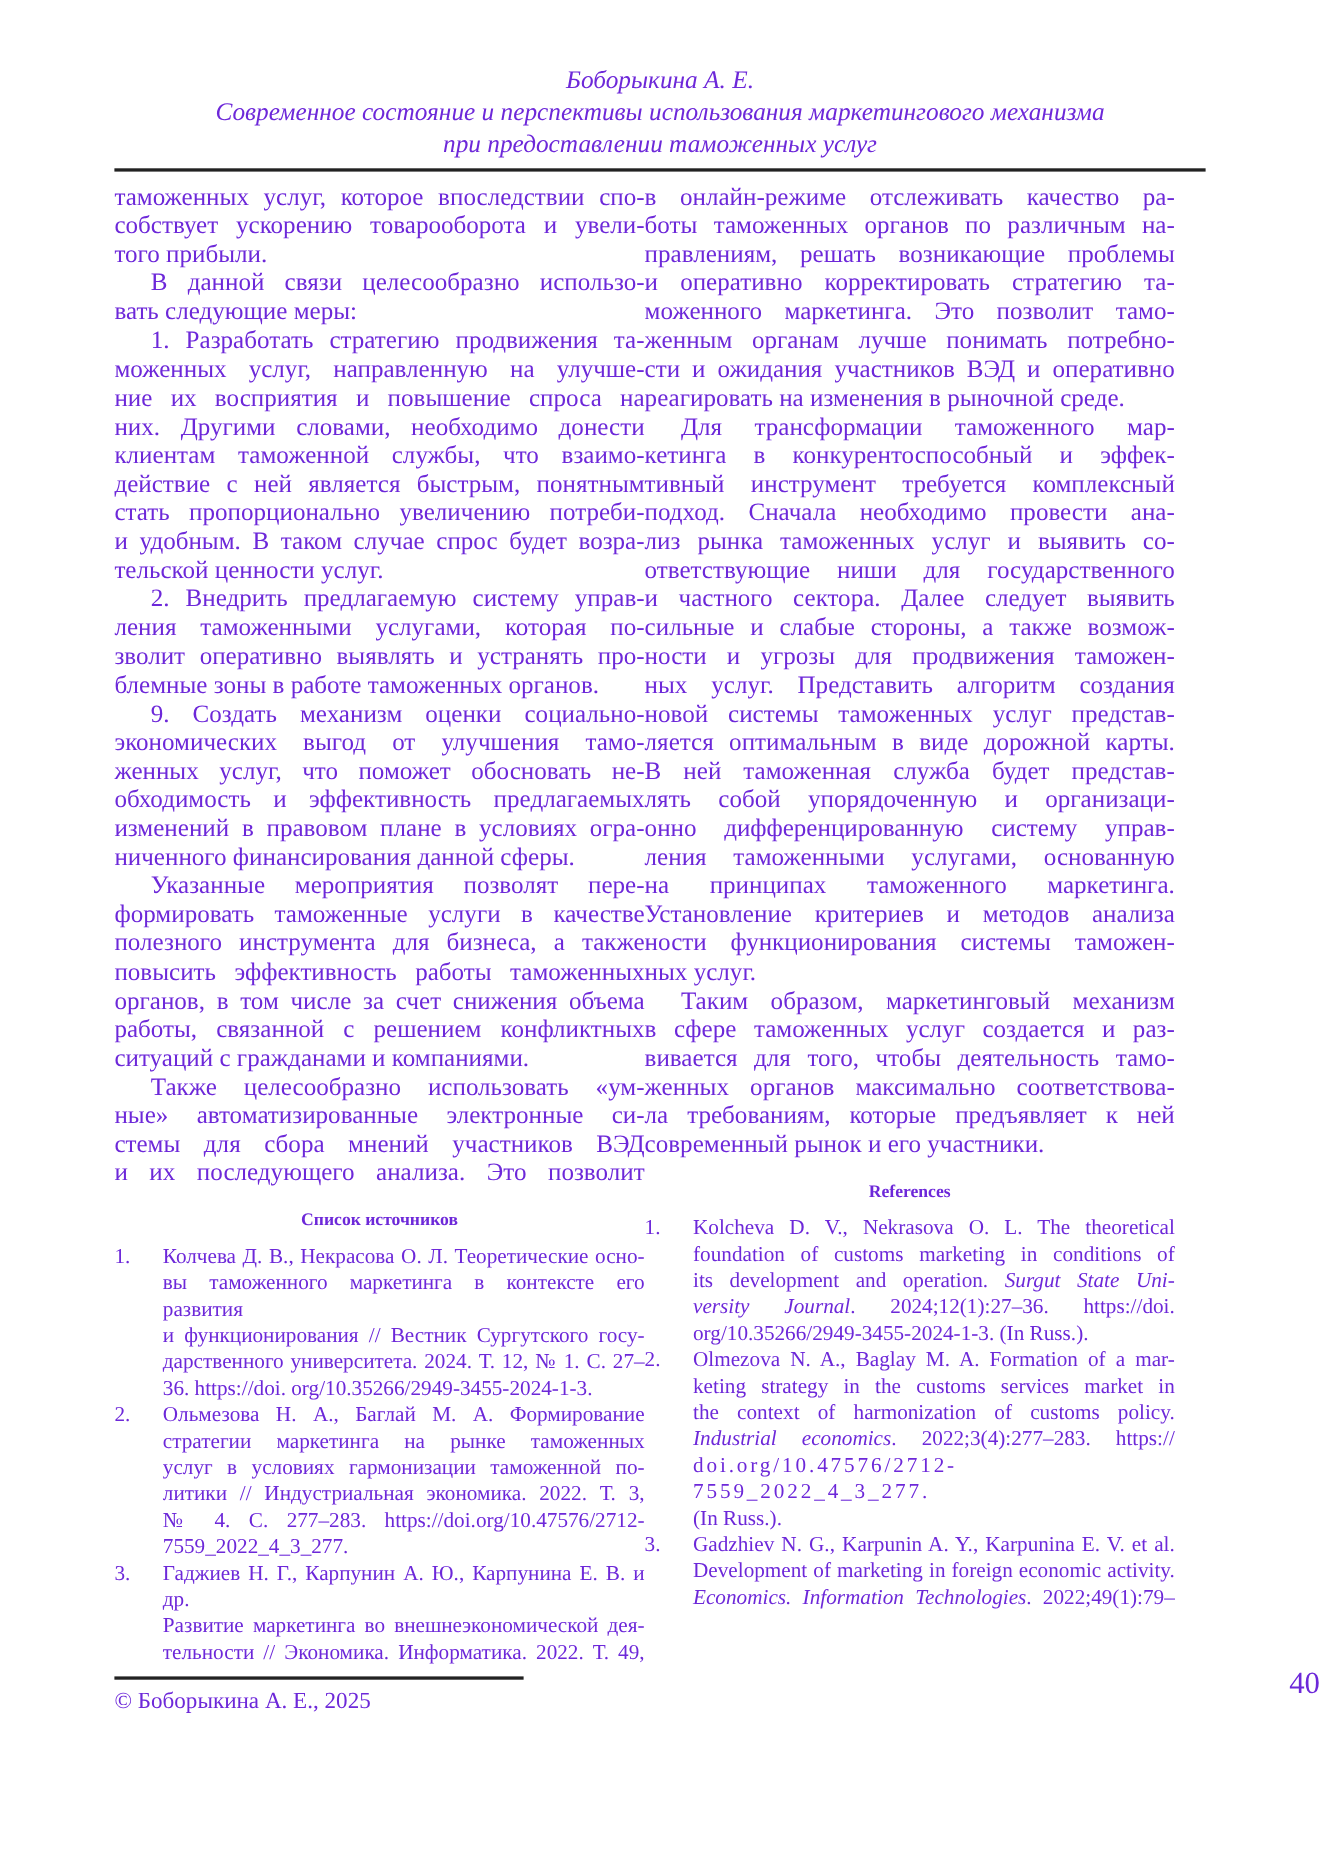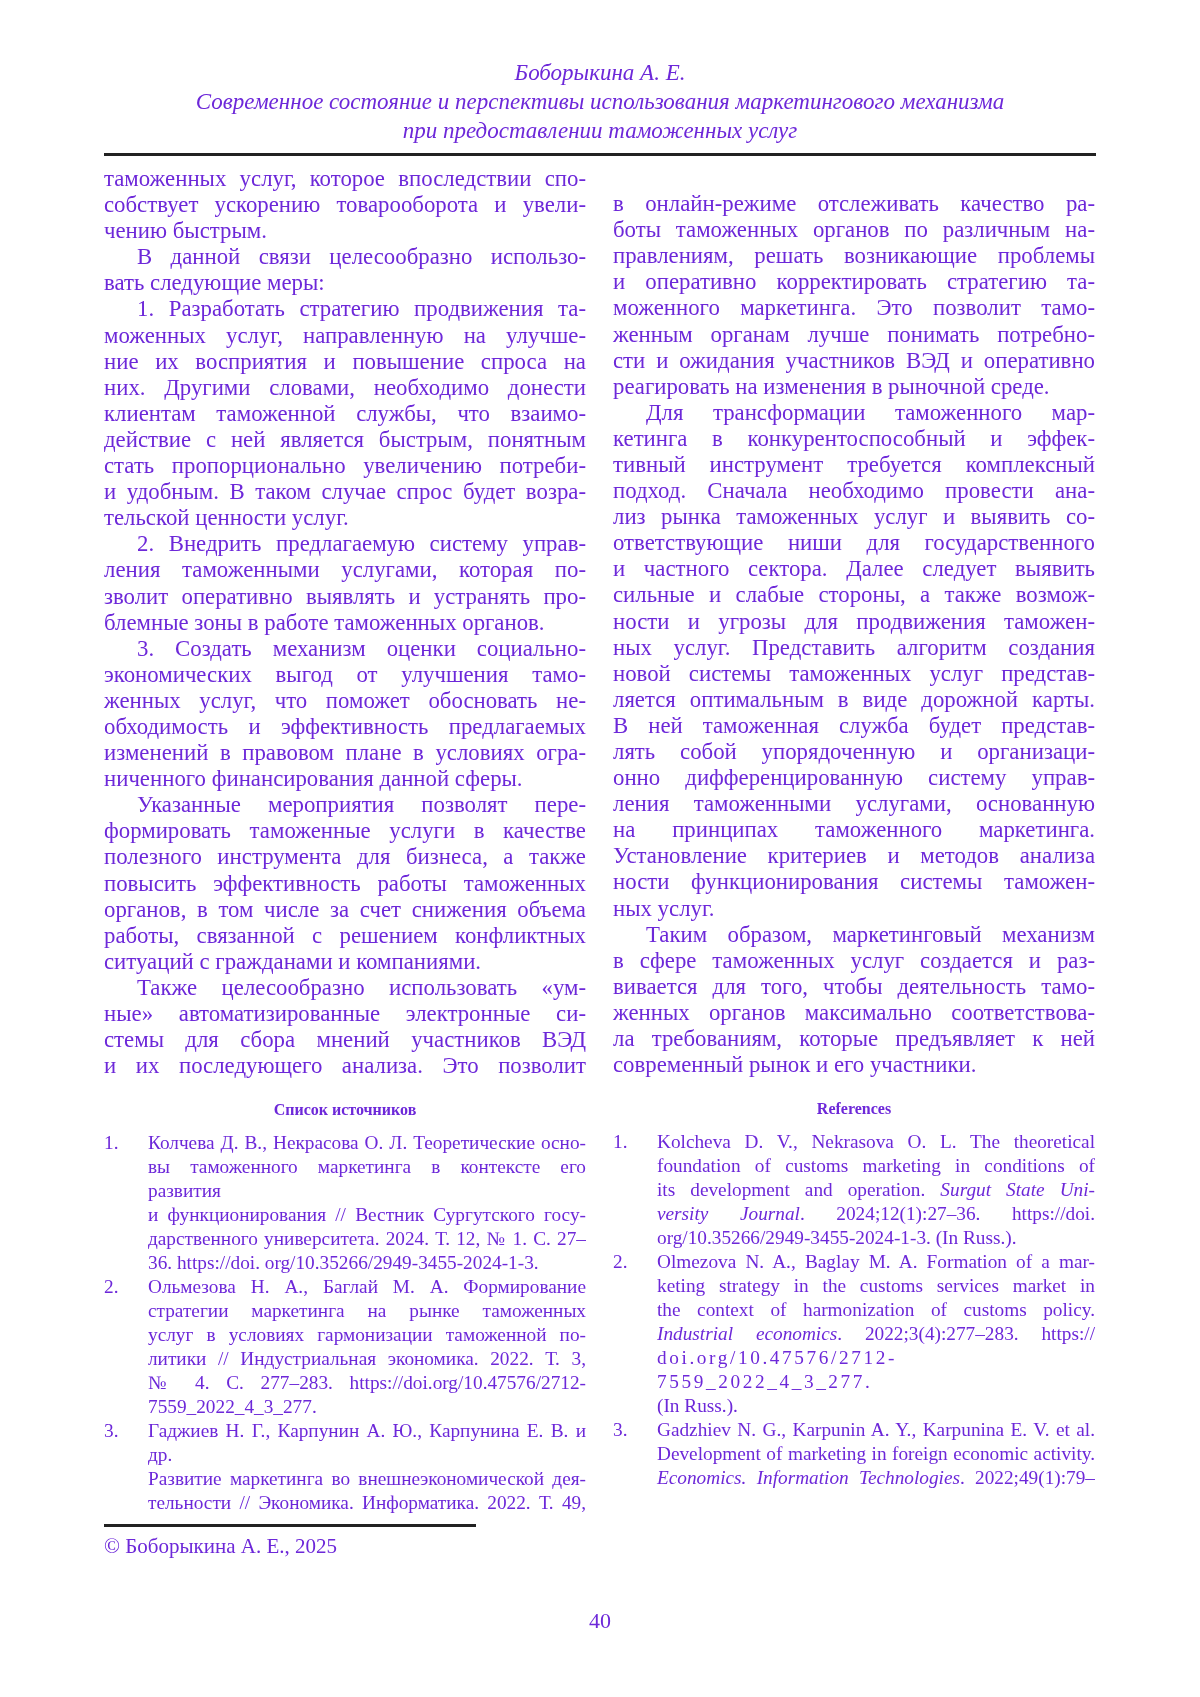--- a/index.html
+++ b/index.html
@@ -11,21 +11,21 @@
     color:#6d28d9;
     font-family:Liberation Serif, serif;
     box-sizing:border-box;
     padding:58px 104px 0 104px;
     overflow:hidden;
   }
   
   .header{text-align:center;font-style:italic;font-size:23px;line-height:29px;}
   .rule{height:3px;background:#222;margin-top:8px;}
   
-  .columns{display:flex;gap:27px;margin-top:10px;align-items:center;}
+  .columns{display:flex;margin-top:10px;}
   .col{flex:0 0 482px;width:482px;min-width:0;}
   
   .para{font-size:22.8px;line-height:26.1px;}
   .para .jline{text-align:justify;text-align-last:justify;}
   .para .jline.last{text-align-last:left;}
   .para.indent .jline:first-child{text-indent:33px;}
   
   .section-heading{
     font-size:16px;line-height:26px;font-weight:bold;
     text-align:center;margin:18px 0 8px 0;
@@ -35,22 +35,22 @@
   .ref-num{flex:0 0 44px;width:44px;}
   .ref-text{flex:1;min-width:0;}
   .ref-text .jline{text-align:justify;text-align-last:justify;}
   .ref-text .jline.last{text-align-last:left;}
   .ls{letter-spacing:2.6px;}
   
   .footer{position:absolute;left:104px;top:1524px;width:992px;}
   .footer-rule{width:372px;height:3px;background:#222;}
   .copyright{font-size:21px;line-height:26px;margin-top:6px;}
   .page-number{
-    position:absolute;left:0;top:1608px;width:100%;
-    text-align:center;font-size:22px;
+    position:absolute;left:0;top:1515px;width:100%;
+    text-align:right;font-size:28px;
   }
 </style>
 </head>
 <body>
 
 <div class="page">
 
   <header class="header">
     <div>Боборыкина А. Е.</div>
     <div>Современное состояние и перспективы использования маркетингового механизма</div>
@@ -59,21 +59,21 @@
 
   <div class="rule"></div>
 
   <div class="columns">
 
     <section class="col">
       <div>
           <div class="para">
             <div class="jline">таможенных услуг, которое впоследствии спо-</div>
             <div class="jline">собствует ускорению товарооборота и увели-</div>
-            <div class="jline last">чению быстрым.</div>
+            <div class="jline last">того прибыли.</div>
           </div>
           <div class="para indent">
             <div class="jline">В данной связи целесообразно использо-</div>
             <div class="jline last">вать следующие меры:</div>
           </div>
           <div class="para indent">
             <div class="jline">1. Разработать стратегию продвижения та-</div>
             <div class="jline">моженных услуг, направленную на улучше-</div>
             <div class="jline">ние их восприятия и повышение спроса на</div>
             <div class="jline">них. Другими словами, необходимо донести</div>
@@ -83,21 +83,21 @@
             <div class="jline">и удобным. В таком случае спрос будет возра-</div>
             <div class="jline last">тельской ценности услуг.</div>
           </div>
           <div class="para indent">
             <div class="jline">2. Внедрить предлагаемую систему управ-</div>
             <div class="jline">ления таможенными услугами, которая по-</div>
             <div class="jline">зволит оперативно выявлять и устранять про-</div>
             <div class="jline last">блемные зоны в работе таможенных органов.</div>
           </div>
           <div class="para indent">
-            <div class="jline">3. Создать механизм оценки социально-</div>
+            <div class="jline">9. Создать механизм оценки социально-</div>
             <div class="jline">экономических выгод от улучшения тамо-</div>
             <div class="jline">женных услуг, что поможет обосновать не-</div>
             <div class="jline">обходимость и эффективность предлагаемых</div>
             <div class="jline">изменений в правовом плане в условиях огра-</div>
             <div class="jline last">ниченного финансирования данной сферы.</div>
           </div>
           <div class="para indent">
             <div class="jline">Указанные мероприятия позволят пере-</div>
             <div class="jline">формировать таможенные услуги в качестве</div>
             <div class="jline">полезного инструмента для бизнеса, а также</div>

